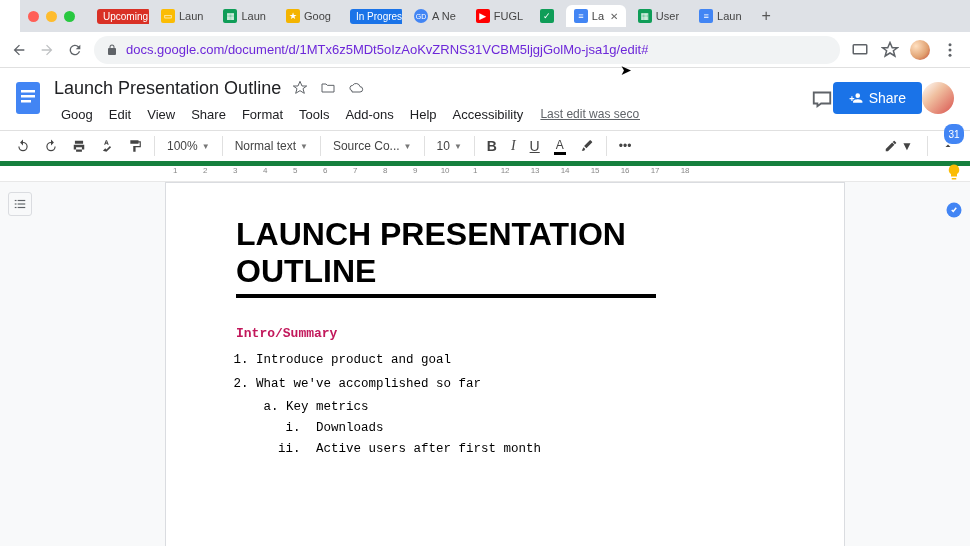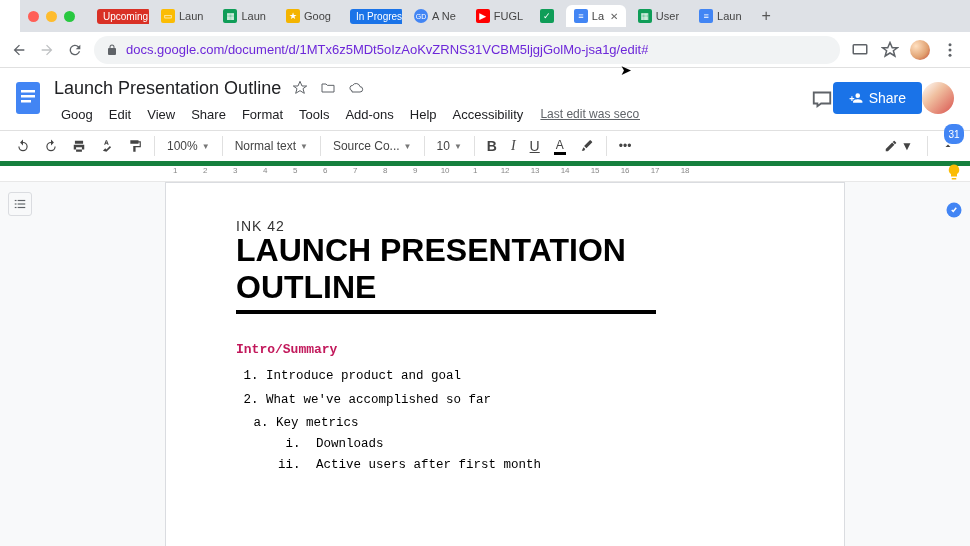--- a/index.html
+++ b/index.html
@@ -59,22 +59,22 @@
   
   .doc-area { display:flex; background:#f8f9fa; height: 392px; position:relative;}
   .outline-toggle { width:40px; padding-top:10px; display:flex; flex-direction:column; align-items:center;}
   .outline-toggle .box { width:24px; height:24px; border:1px solid #dadce0; border-radius:3px; display:flex; align-items:center; justify-content:center; color:#5f6368; cursor:pointer;}
   .page { background:#fff; width: 680px; margin: 0 auto; border:1px solid #dadce0; padding: 35px 70px; font-family: 'Courier New', monospace; color:#000; overflow:hidden;}
   .page .subtitle { font-size: 14px; letter-spacing: 1px; font-family: Arial,sans-serif; color:#333;}
   .page .title { font-size: 32px; font-weight: 700; letter-spacing: 0px; font-family: Arial,sans-serif; margin-top:-2px;}
   .page hr { border: none; border-top: 4px solid #000; width: 420px; margin-top:4px; margin-bottom: 28px;}
   .page .section-head { font-size: 17px; font-weight: 400; letter-spacing: 1px; font-family: Arial,sans-serif; margin: 6px 0 14px 0;}
   .page .heading { color: #c2185b; font-weight: bold; font-size: 13px; margin: 8px 0;}
-  .page ol { margin-left: 30px; font-size: 12.5px; line-height: 1.9;}
-  .page ol.alpha { list-style-type: lower-alpha; margin-left: 40px; line-height:1.7;}
+  .page ol { margin-left: 20px; font-size: 12.5px; line-height: 1.9;}
+  .page ol.alpha { list-style-type: lower-alpha; margin-left: 50px; line-height:1.7;}
   .page ol.roman { list-style-type: lower-roman; margin-left: 72px; line-height:1.7;}
   .page ol.roman li { padding-left: 8px;}
 
   
   .side-tabs { position:absolute; right:6px; top:124px; display:flex; flex-direction:column; gap:18px; align-items:center;}
   .side-tab { width:20px; height:20px; border-radius:8px; cursor:pointer; display:flex; align-items:center; justify-content:center;}
 
   
   .cursor-pointer { position:absolute; top:62px; left:620px; font-size:14px; pointer-events:none;}
 </style>
@@ -326,21 +326,20 @@
           <rect x="3" y="5" width="3" height="2"></rect>
           <rect x="8" y="5" width="13" height="2"></rect>
           <rect x="3" y="11" width="3" height="2"></rect>
           <rect x="8" y="11" width="13" height="2"></rect>
           <rect x="3" y="17" width="3" height="2"></rect>
           <rect x="8" y="17" width="13" height="2"></rect>
         </svg>
       </div>
   </div>
   <div class="page">
-    <div class="subtitle">INK 42</div>
     <div class="title">LAUNCH PRESENTATION OUTLINE</div>
     <hr>
 
     <div class="heading">Intro/Summary</div>
     <ol>
       <li>Introduce product and goal</li>
       <li>What we've accomplished so far</li>
     </ol>
 
     <ol class="alpha">

